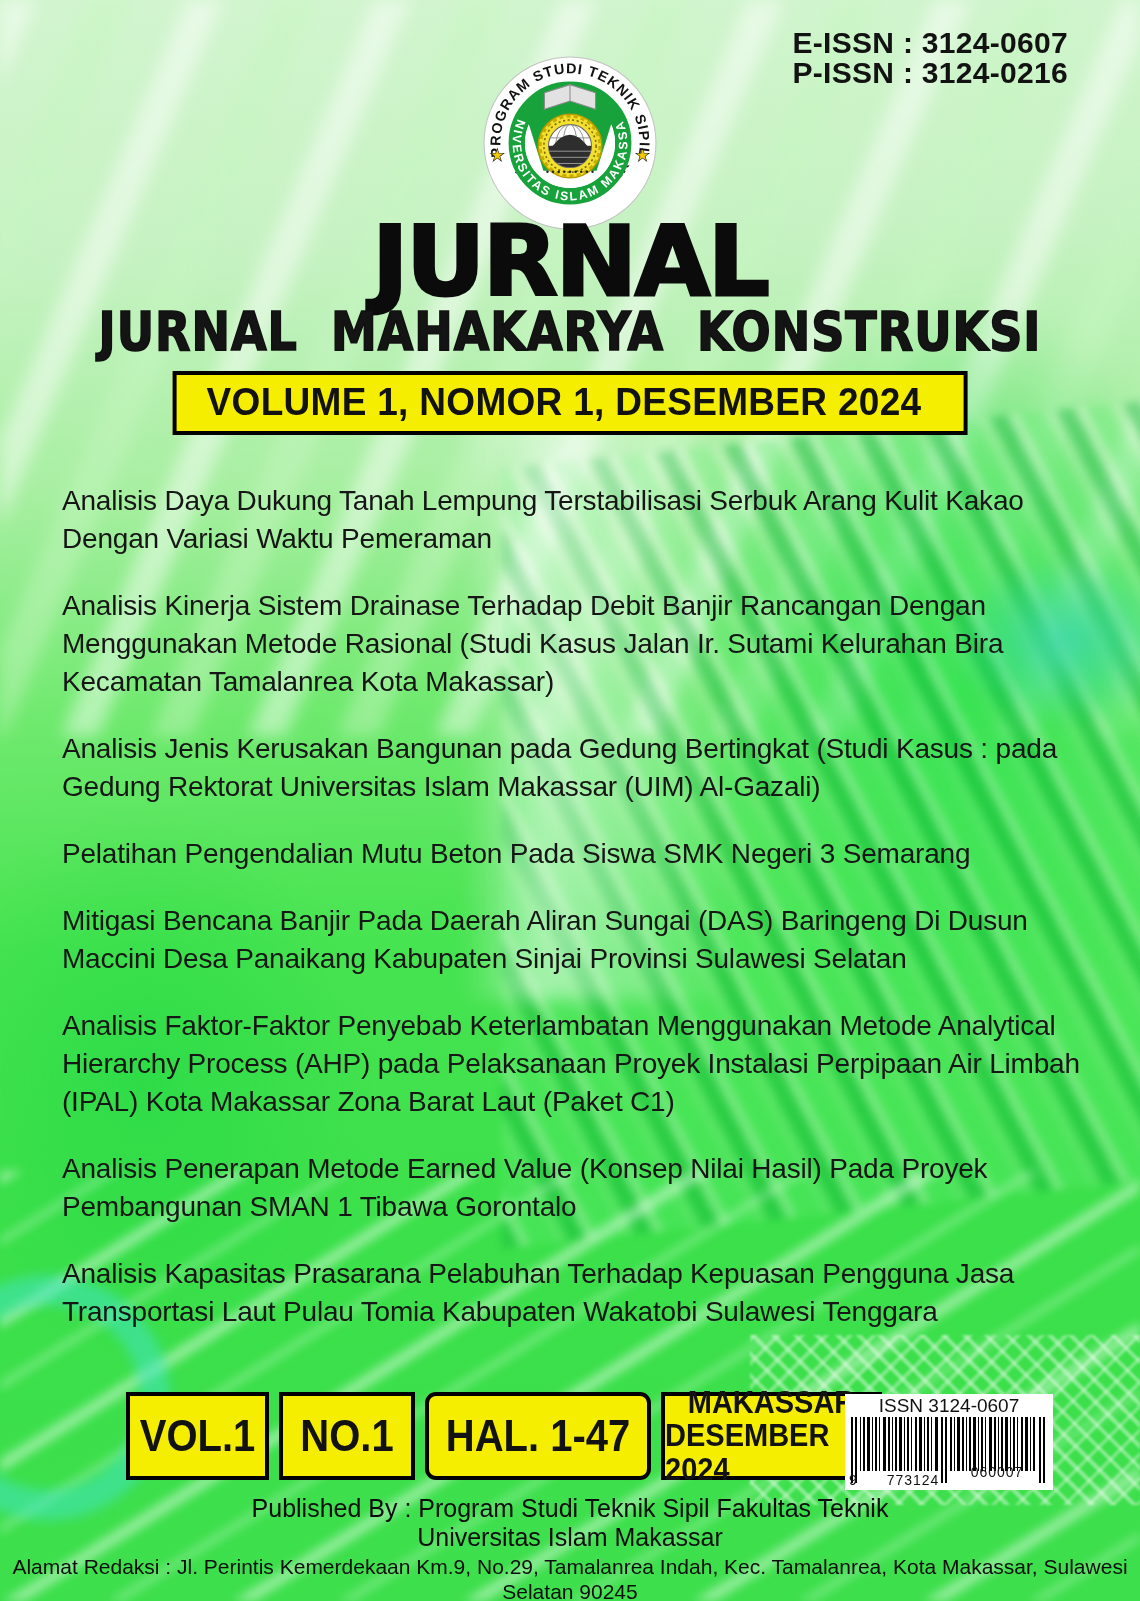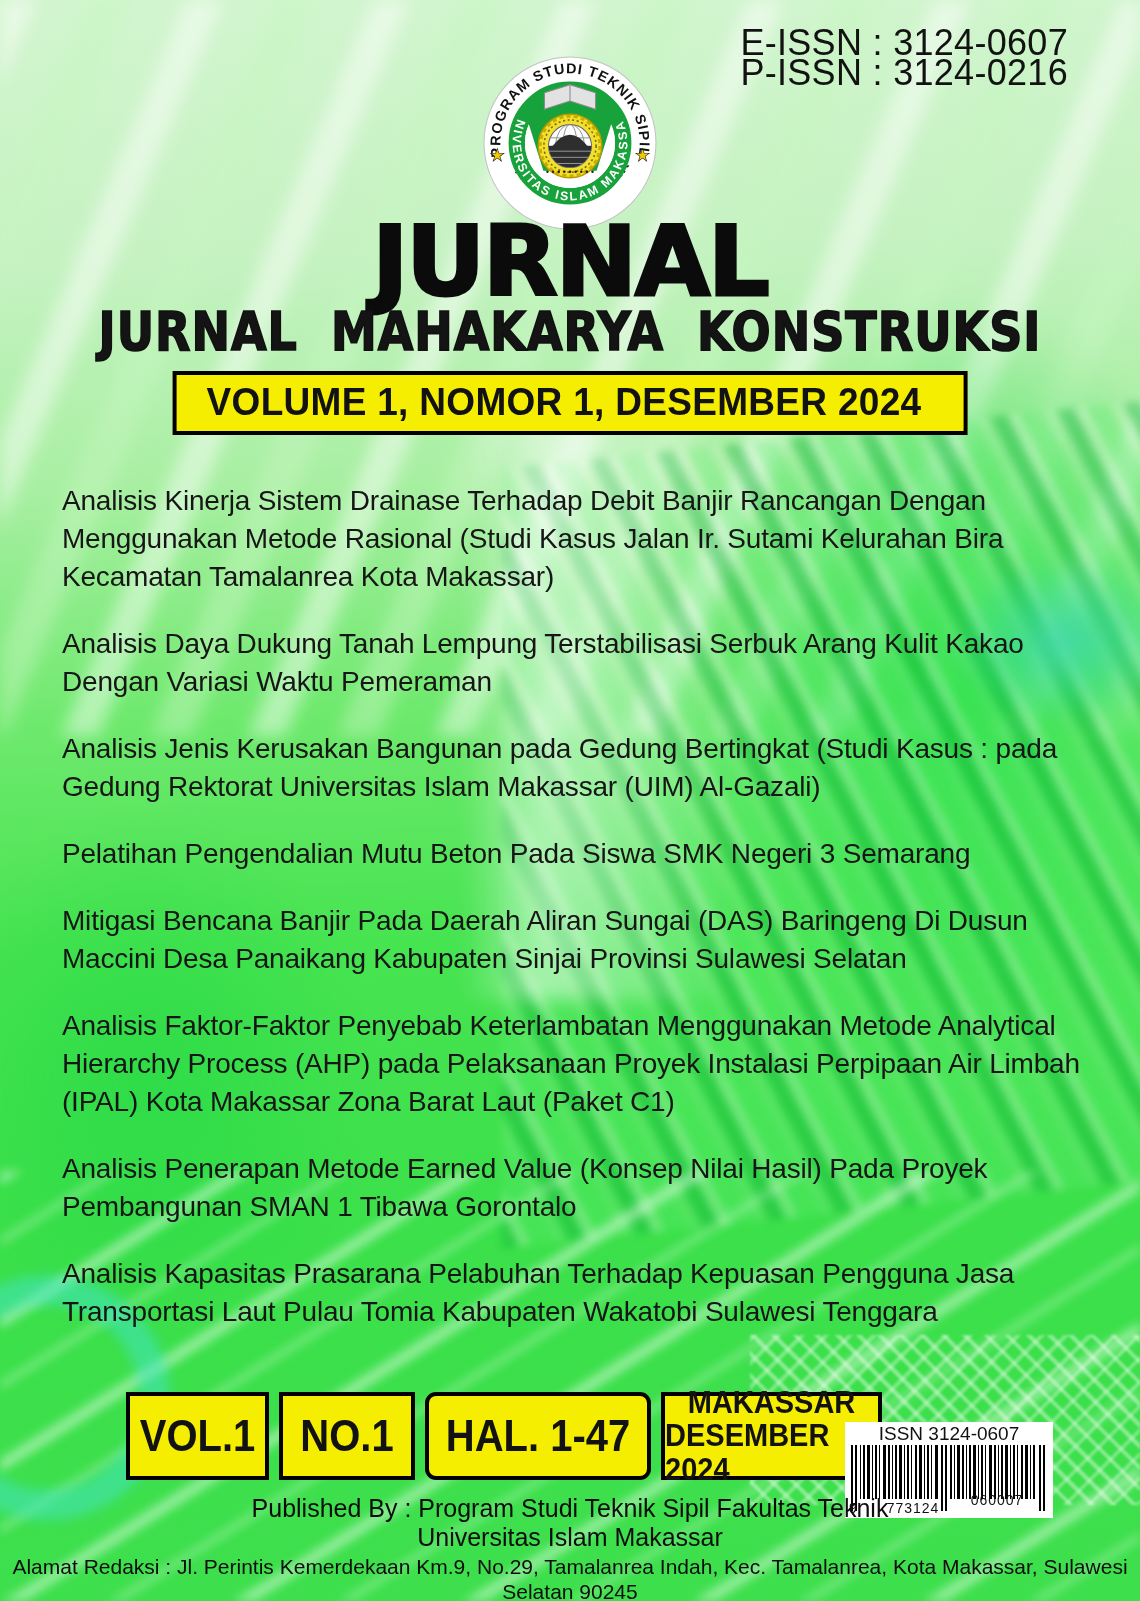--- a/index.html
+++ b/index.html
@@ -45,21 +45,21 @@
     filter:blur(5px);opacity:.85;}
   .bg-crosshatch{top:1335px;right:0;width:390px;height:170px;
     background:
       repeating-linear-gradient(45deg, rgba(255,255,255,.5) 0 4px, transparent 4px 15px),
       repeating-linear-gradient(-45deg, rgba(255,255,255,.4) 0 4px, transparent 4px 17px);
     opacity:.8;filter:blur(1px);}
   .bg-teal-ring{top:1275px;left:-75px;width:245px;height:245px;border-radius:50%;
     border:30px solid rgba(66,228,193,.55);filter:blur(6px);}
   
   .issn-top{position:absolute;top:28px;right:72px;text-align:left;
-    font-size:36px;line-height:30px;font-weight:400;letter-spacing:.3px;margin-left:20px;}
+    font-size:30px;line-height:30px;font-weight:700;letter-spacing:.3px;margin-left:20px;}
   
   .logo{position:absolute;top:56px;left:50%;transform:translateX(-50%);
     width:174px;height:174px;}
   
   .title{position:absolute;top:213px;left:0;width:100%;text-align:center;
     font-family:"DejaVu Sans","Liberation Sans",sans-serif;
     font-weight:bold;font-size:97px;line-height:1;letter-spacing:-2px;
     -webkit-text-stroke:3px #0b0b0b;color:#0b0b0b;}
   .subtitle{position:absolute;top:305px;left:0;width:100%;text-align:center;
     font-family:"DejaVu Sans","Liberation Sans",sans-serif;
@@ -78,21 +78,21 @@
   .article{font-size:28px;line-height:38px;letter-spacing:-.2px;color:#161616;}
   
   .info-row{position:absolute;top:1392px;left:79px;display:flex;gap:10px;margin-left:47px;}
   .ibox{background:#f6ee00;border:4px solid #000;height:88px;
     display:flex;flex-direction:column;align-items:center;justify-content:center;}
   .ibox .big{font-weight:bold;font-size:40px;transform:scaleY(1.1);display:inline-block;}
   .ibox .small{font-weight:bold;font-size:29px;line-height:33px;transform:scaleY(1.05);display:inline-block;}
   .ibox-vol{width:143px;}.ibox-no{width:136px;}.ibox-hal{width:226px;border-radius:11px;}.ibox-cd{width:221px;}
   
   .barcode{position:absolute;left:845px;top:1394px;width:208px;height:96px;
-    background:#fff;padding:1px 4px 0 4px;margin-top:28px;}
+    background:#fff;padding:1px 4px 0 4px;}
   .barcode-label{text-align:center;font-size:19px;line-height:21px;color:#111;}
   .barcode-wrap{position:relative;height:72px;}
   .barcode-wrap svg{position:absolute;left:0;top:1px;width:100%;height:70px;}
   .barcode-digits{position:absolute;left:0;bottom:0;width:100%;height:16px;
     font-size:14px;color:#111;}
   .bd-left{position:absolute;left:0;bottom:0;}
   .bd-mid{position:absolute;left:13%;width:38%;text-align:center;bottom:0;letter-spacing:1px;}
   .bd-right{position:absolute;left:55%;width:38%;text-align:center;bottom:8px;letter-spacing:1px;}
   
   .publisher{position:absolute;top:1494px;left:0;width:100%;text-align:center;color:#0d0d0d;}
@@ -176,22 +176,22 @@
     <text class="arc-white"><textPath href="#arcRing" startOffset="50%" text-anchor="middle">UNIVERSITAS ISLAM MAKASSAR</textPath></text>
   </svg>
 
   <div class="title">JURNAL</div>
   <div class="subtitle">JURNAL MAHAKARYA KONSTRUKSI</div>
   <div class="volume">
     <span>VOLUME 1, NOMOR 1, DESEMBER 2024</span>
   </div>
 
   <div class="articles">
+    <div class="article">Analisis Daya Dukung Tanah Lempung Terstabilisasi Serbuk Arang Kulit Kakao Dengan Variasi Waktu Pemeraman</div>
     <div class="article">Analisis Kinerja Sistem Drainase Terhadap Debit Banjir Rancangan Dengan Menggunakan Metode Rasional (Studi Kasus Jalan Ir. Sutami Kelurahan Bira Kecamatan Tamalanrea Kota Makassar)</div>
-    <div class="article">Analisis Daya Dukung Tanah Lempung Terstabilisasi Serbuk Arang Kulit Kakao Dengan Variasi Waktu Pemeraman</div>
     <div class="article">Analisis Jenis Kerusakan Bangunan pada Gedung Bertingkat (Studi Kasus : pada Gedung Rektorat Universitas Islam Makassar (UIM) Al-Gazali)</div>
     <div class="article">Pelatihan Pengendalian Mutu Beton Pada Siswa SMK Negeri 3 Semarang</div>
     <div class="article">Mitigasi Bencana Banjir Pada Daerah Aliran Sungai (DAS) Baringeng Di Dusun Maccini Desa Panaikang Kabupaten Sinjai Provinsi Sulawesi Selatan</div>
     <div class="article">Analisis Faktor-Faktor Penyebab Keterlambatan Menggunakan Metode Analytical Hierarchy Process (AHP) pada Pelaksanaan Proyek Instalasi Perpipaan Air Limbah (IPAL) Kota Makassar Zona Barat Laut (Paket C1)</div>
     <div class="article">Analisis Penerapan Metode Earned Value (Konsep Nilai Hasil) Pada Proyek Pembangunan SMAN 1 Tibawa Gorontalo</div>
     <div class="article">Analisis Kapasitas Prasarana Pelabuhan Terhadap Kepuasan Pengguna Jasa Transportasi Laut Pulau Tomia Kabupaten Wakatobi Sulawesi Tenggara</div>
   </div>
 
   <div class="info-row">
     <div class="ibox ibox-vol">

